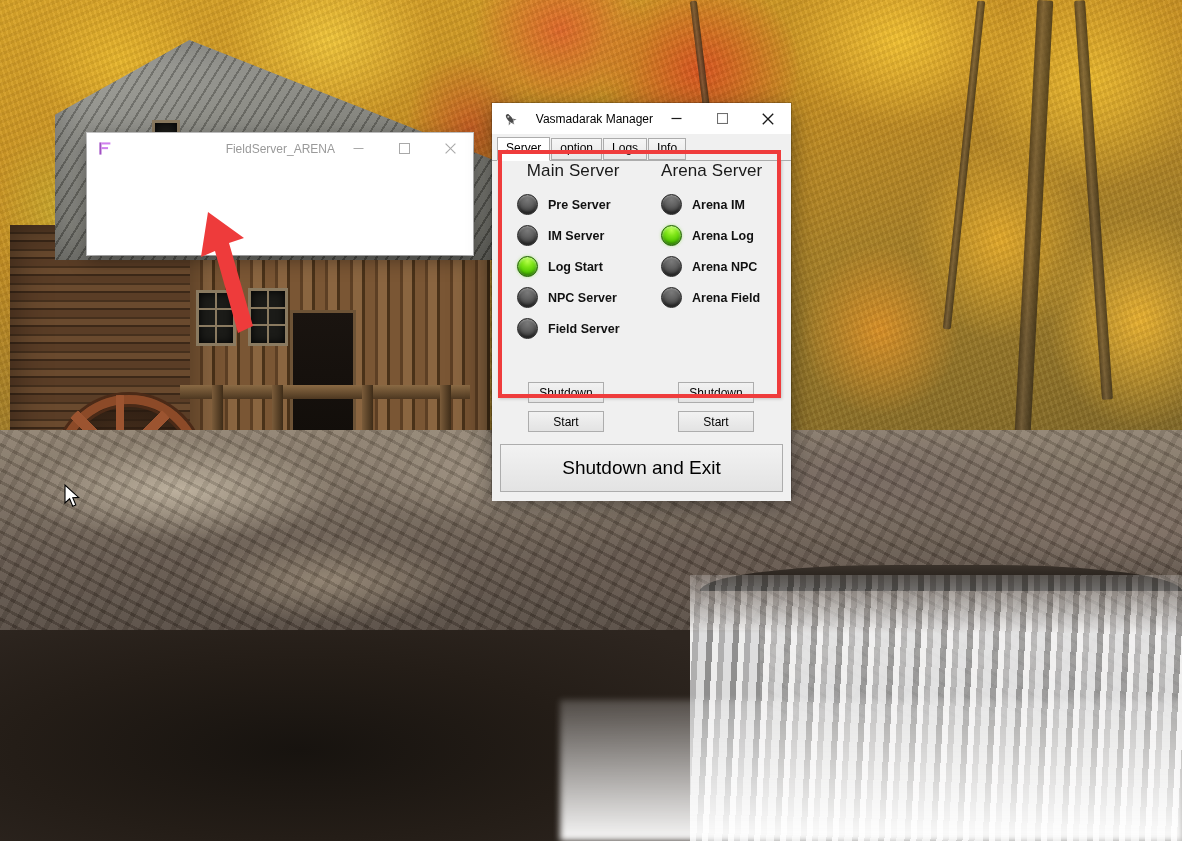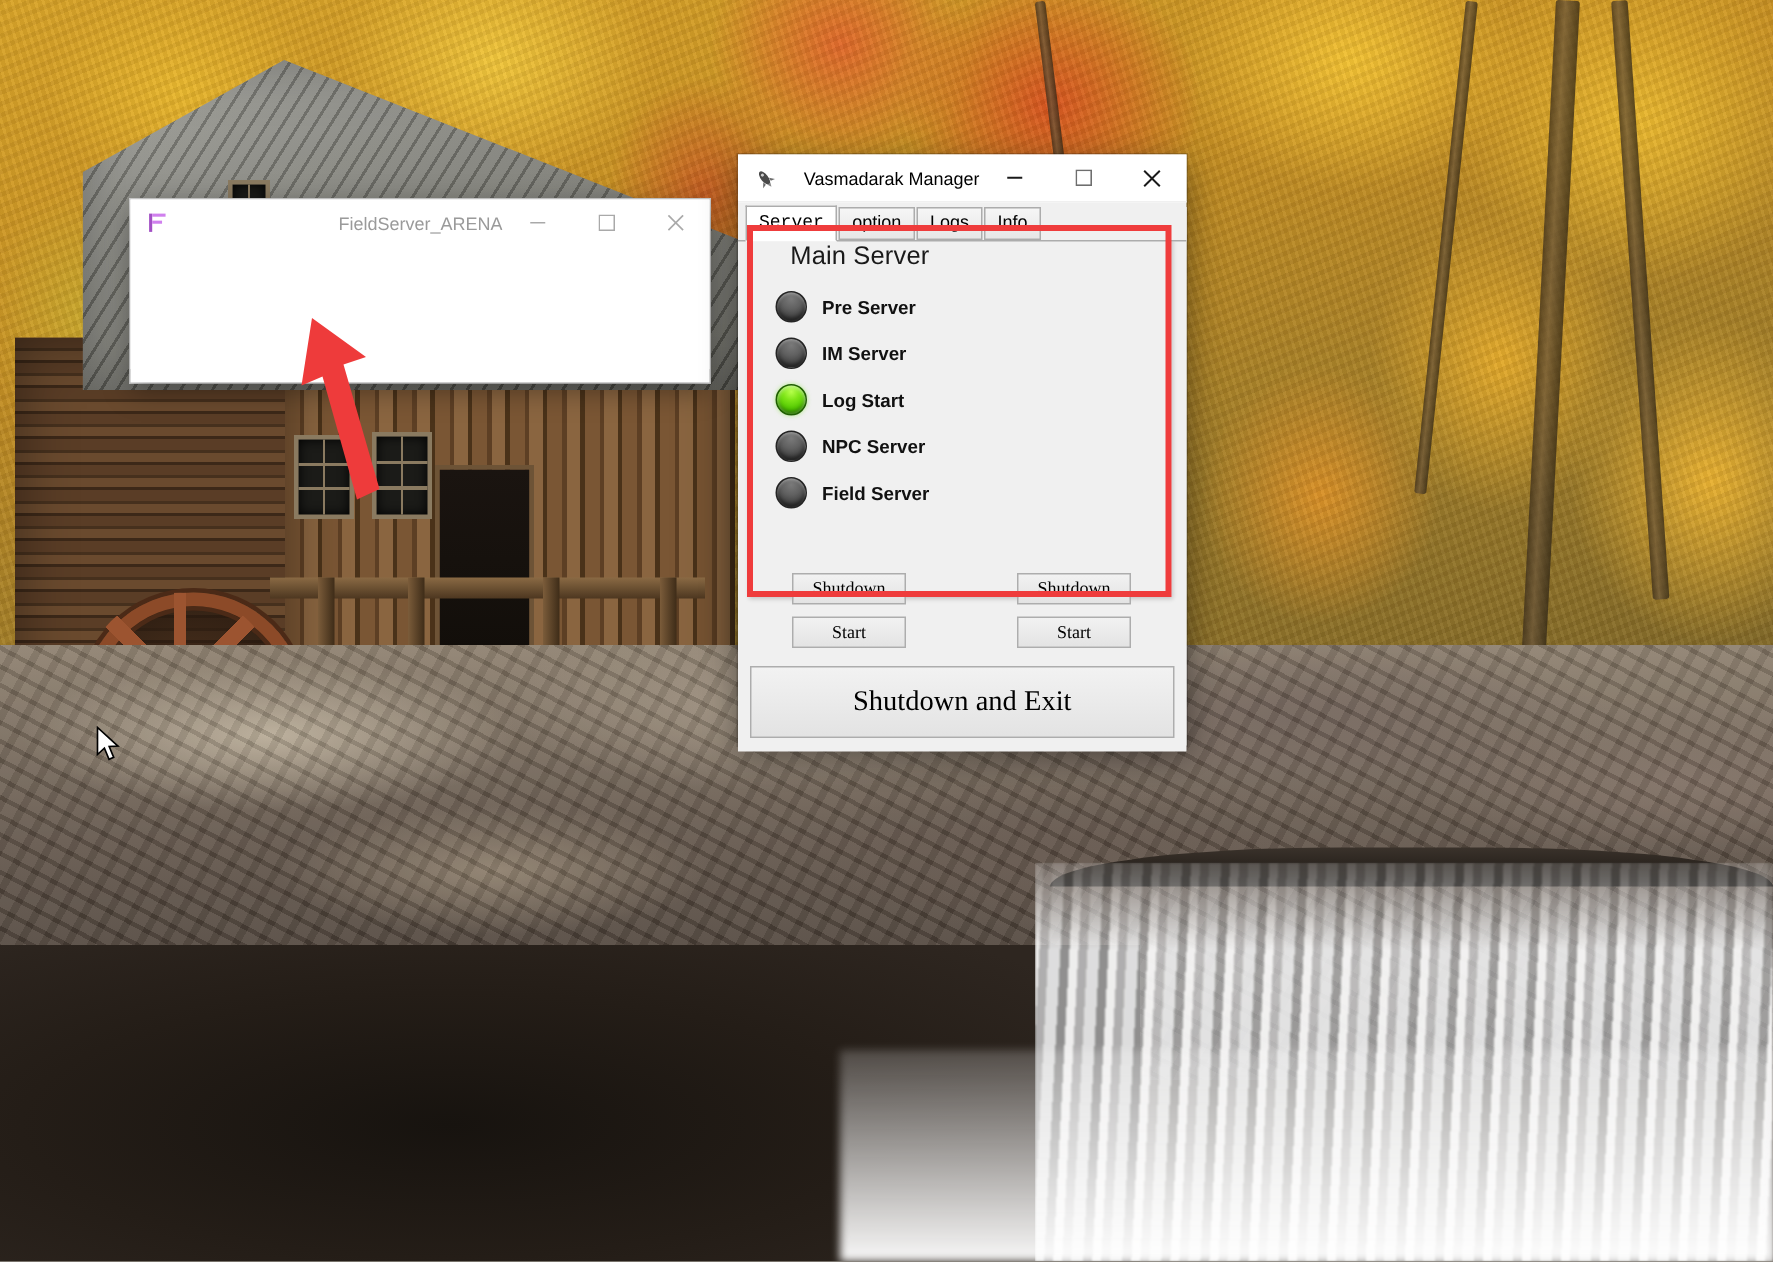--- a/index.html
+++ b/index.html
@@ -278,21 +278,20 @@
     cursor: default;
     position: relative;
   }
   .tab.active {
     background: #fff;
     border-bottom: 1px solid #fff;
     padding-top: 3px;
     padding-bottom: 4px;
     margin-bottom: -1px;
     z-index: 3;
-    font-family: Liberation Mono, monospace;
   }
 
   
   .server-panel-wrap {
     position: absolute;
     left: 6px; top: 12px;
     width: 283px; height: 248px;
   }
   .red-highlight {
     position: absolute;
@@ -357,21 +356,21 @@
     position: absolute;
     background: linear-gradient(180deg,#f2f2f2,#e3e3e3);
     border: 1px solid #adadad;
     font-size: 12px;
     color: #000;
     display: flex;
     align-items: center;
     justify-content: center;
     cursor: default;
     box-sizing: border-box;
-    font-family: Liberation Serif, serif;
+    font-family: Liberation Sans, sans-serif;
   }
   .btn-small { width: 76px; height: 21px; }
   .btn-wide  { left: 8px; width: 283px; height: 48px; font-size: 19px; }
 
   
   svg { display: block; }
 </style>
 </head>
 <body>
 
@@ -506,20 +505,40 @@
             <div class="led-row">
               <span class="led off"></span>
               <span class="led-label">NPC Server</span>
             </div>
             <div class="led-row">
               <span class="led off"></span>
               <span class="led-label">Field Server</span>
             </div>
           </div>
 
+          <div class="col col-right">
+            <div class="col-title">Arena Server</div>
+
+            <div class="led-row">
+              <span class="led off"></span>
+              <span class="led-label">Arena IM</span>
+            </div>
+            <div class="led-row">
+              <span class="led on"></span>
+              <span class="led-label">Arena Log</span>
+            </div>
+            <div class="led-row">
+              <span class="led off"></span>
+              <span class="led-label">Arena NPC</span>
+            </div>
+            <div class="led-row">
+              <span class="led off"></span>
+              <span class="led-label">Arena Field</span>
+            </div>
+          </div>
         </div>
         <div class="red-highlight"></div>
       </div>
 
       <div class="btn btn-small" style="left:36px;  top:244px;">Shutdown</div>
       <div class="btn btn-small" style="left:36px;  top:273px;">Start</div>
       <div class="btn btn-small" style="left:186px; top:244px;">Shutdown</div>
       <div class="btn btn-small" style="left:186px; top:273px;">Start</div>
 
       <div class="btn btn-wide" style="top:306px;">Shutdown and Exit</div>

